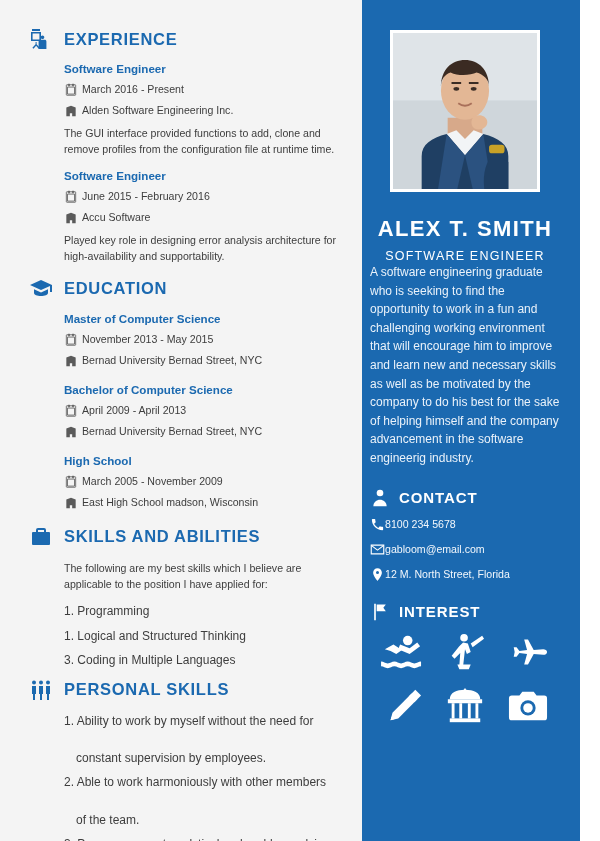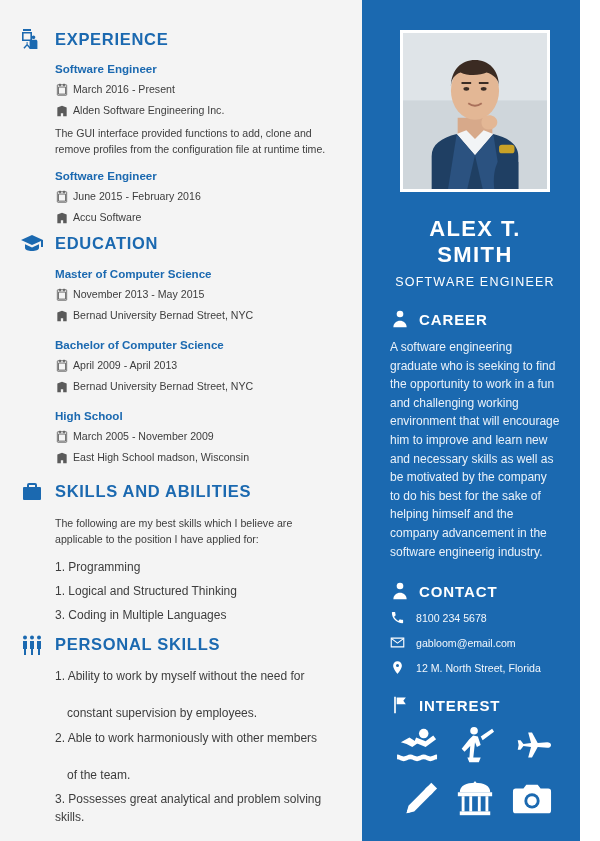--- a/index.html
+++ b/index.html
@@ -14,21 +14,21 @@
     display: flex;
     background: #ffffff;
     overflow: hidden;
   }
 
   
   .left {
     width: 362px;
     height: 841px;
     background: #f4f4f4;
-    padding: 26px 22px 10px 19px;
+    padding: 26px 22px 10px 28px;
   }
   .section { margin-bottom: 4px; }
   .sec-head {
     display: flex;
     align-items: center;
     gap: 10px;
     margin-bottom: 10px;
   }
   .sec-icon {
     width: 26px; height: 26px;
@@ -82,21 +82,21 @@
   .list-item .cont { display: block; padding-left: 12px; margin-top: 20px; }
   .gap-sm { height: 4px; }
   .gap-md { height: 9px; }
 
   
   .right {
     width: 218px;
     height: 841px;
     background: #1b69b0;
     color: #ffffff;
-    padding: 24px 20px 16px 28px;
+    padding: 24px 20px 16px 8px;
     position: relative;
   }
   .photo-frame {
     width: 150px; height: 162px;
     margin: 6px auto 0 auto;
     border: 3px solid #ffffff;
     background: #25405a;
     overflow: hidden;
     position: relative;
   }
@@ -134,21 +134,20 @@
     text-transform: uppercase;
   }
   .career-text {
     font-size: 12px;
     line-height: 1.55;
     color: #eaf2fa;
   }
   .contact-row {
     display: flex;
     align-items: center;
-    gap: 11px;
     margin-bottom: 10px;
   }
   .contact-ico {
     width: 15px; height: 15px;
     flex: 0 0 15px;
     color: #ffffff;
   }
   .contact-text { font-size: 10.6px; color: #f2f7fc; }
   .interest-grid {
     display: grid;
@@ -212,20 +211,21 @@
             <span class="meta-text">June 2015 - February 2016</span>
           </div>
           <div class="meta-row">
             <span class="meta-ico">
               <svg viewBox="0 0 24 24" width="14" height="14">
                   <path d="M4 21V6l8-3 8 3v15h-6v-5h-4v5z"></path>
                 </svg>
             </span>
             <span class="meta-text">Accu Software</span>
           </div>
+          <p class="para">Played key role in designing error analysis architecture for high-availability and supportability.</p>
         </div>
 
       </div>
     </div>
 
     <div class="section">
       <div class="sec-head">
         <span class="sec-icon">
           <svg viewBox="0 0 24 24" width="24" height="24">
               <path d="M12 3L1 8l11 5 9-4.1V15h2V8zM5 12.2V16c0 1.7 3.1 3 7 3s7-1.3 7-3v-3.8l-7 3.2z"></path>
@@ -377,29 +377,20 @@
         <path d="M95 162c-2-16 2-30 10-36l15 8v28z" fill="#1f3f63"></path>
         <path d="M86 86c6-2 11 1 12 5 1 4-2 8-7 9-4 1-8-1-9-5s1-8 4-9z" fill="#e3b795"></path>
         <rect x="100" y="116" width="16" height="9" rx="3" fill="#c9a227"></rect>
       </svg>
     </div>
 
     <div class="name">ALEX T. SMITH</div>
     <div class="role">SOFTWARE ENGINEER</div>
 
     <div>
-      <div class="rsec-head">
-        <span class="rsec-icon">
-          <svg viewBox="0 0 24 24" width="20" height="20">
-              <circle cx="12" cy="6" r="4"></circle>
-              <path d="M4 22c0-5 4-8 8-8s8 3 8 8z"></path>
-            </svg>
-        </span>
-        <span class="rsec-title">CAREER</span>
-      </div>
       <p class="career-text">A software engineering graduate who is seeking to find the opportunity to work in a fun and challenging working environment that will encourage him to improve and learn new and necessary skills as well as be motivated by the company to do his best for the sake of helping himself and the company advancement in the software engineerig industry.</p>
     </div>
 
     <div>
       <div class="rsec-head">
         <span class="rsec-icon">
           <svg viewBox="0 0 24 24" width="20" height="20">
               <circle cx="12" cy="6" r="4"></circle>
               <path d="M4 22c0-5 4-8 8-8s8 3 8 8z"></path>
             </svg>

